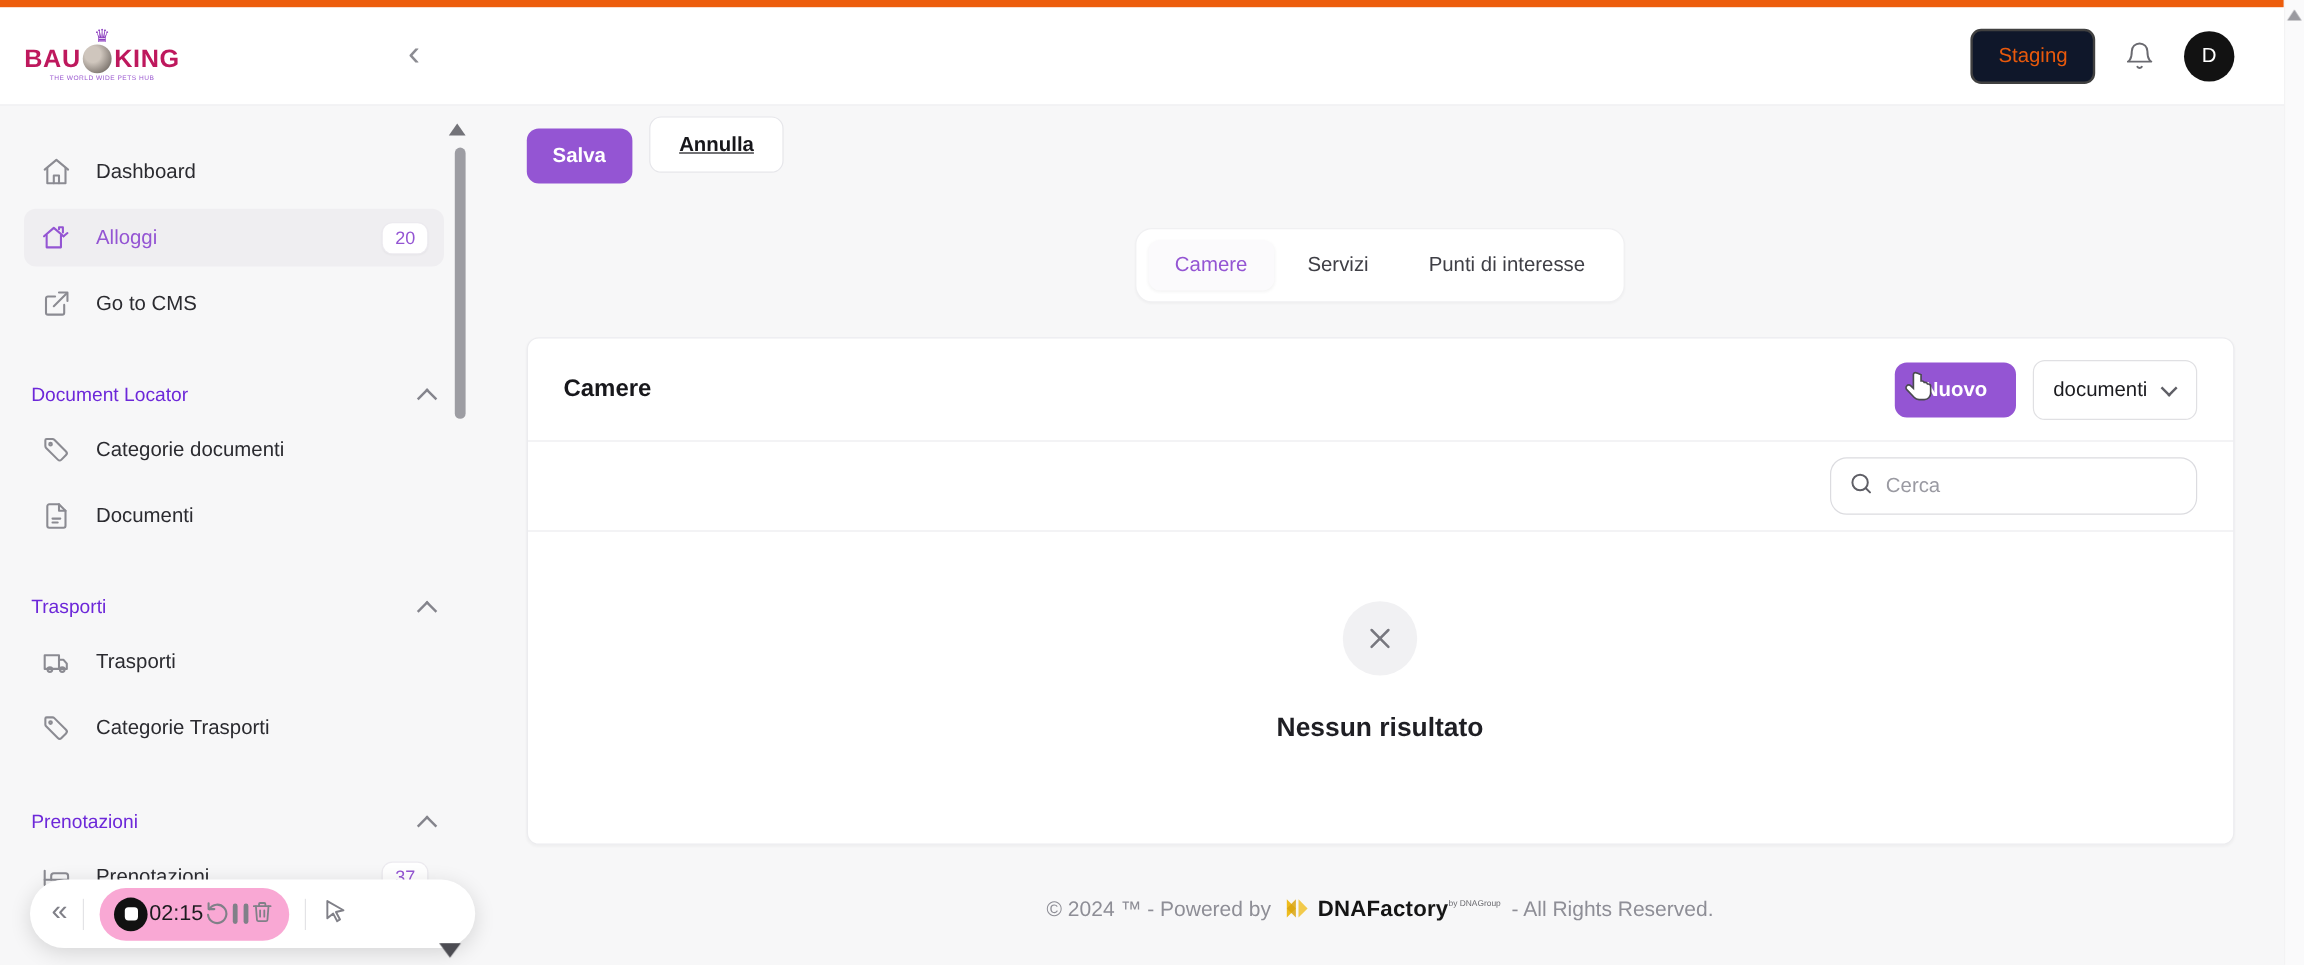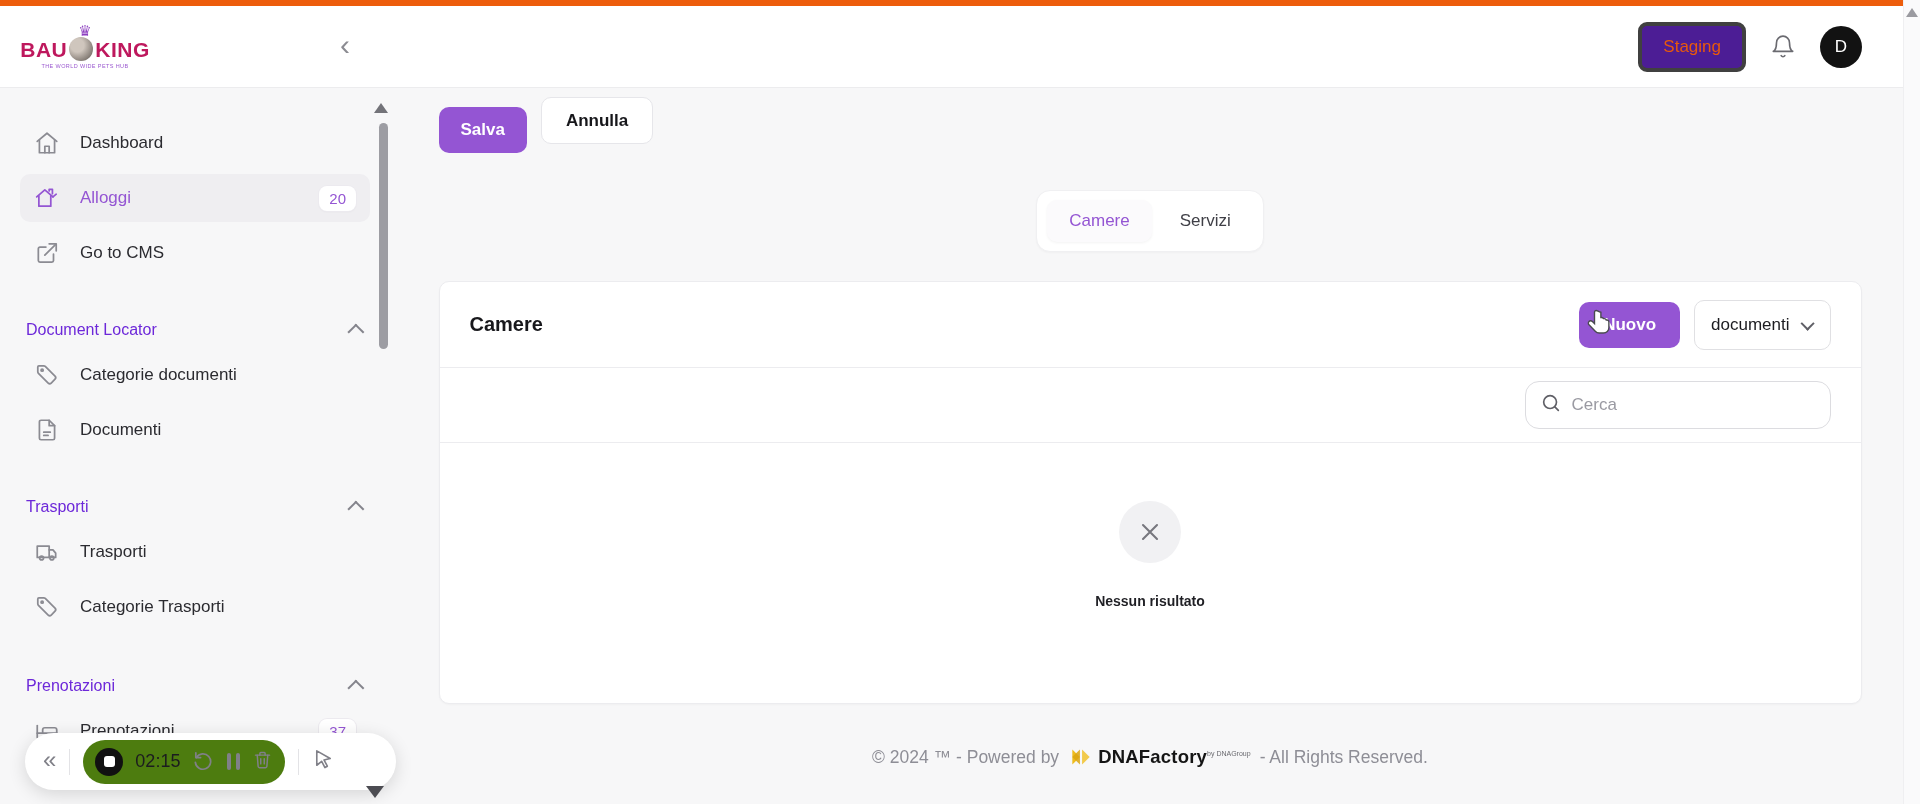--- a/index.html
+++ b/index.html
@@ -13,21 +13,21 @@
   .header { position:fixed; left:0; top:6px; width:1920px; height:82px; background:#ffffff;
     border-bottom:1px solid #ececee; display:flex; align-items:center; padding:0 58px 0 30px; z-index:30; }
   .logo { display:flex; flex-direction:column; align-items:center; width:110px; line-height:1; }
   .logo-crown { color:#8d3fc0; font-size:15px; height:14px; }
   .logo-row { display:flex; align-items:center; gap:2px; font-weight:bold; font-size:21px; color:#be185d; letter-spacing:.5px; }
   .logo-dog { width:24px; height:24px; border-radius:50%;
     background:radial-gradient(circle at 35% 35%, #cfc6bd 0 30%, #8b837c 70%, #4d4844 100%); }
   .logo-tag { font-size:5.5px; color:#9b59d0; margin-top:3px; letter-spacing:.4px; }
   .collapse { position:absolute; left:340px; top:22px; font-size:30px; color:#8c8c92; font-weight:100; }
   .header-right { margin-left:auto; display:flex; align-items:center; gap:24px; }
-  .staging-btn { padding:11px 21px; border:4px solid #404040; background:#4c1d95; color:#e8590c;
+  .staging-btn { padding:11px 21px; border:2px solid #404040; background:#0f172a; color:#e8590c;
     font-size:17px; border-radius:9px; }
   .bell svg { display:block; }
   .avatar { width:42px; height:42px; border-radius:50%; background:#121212; color:#fff;
     display:flex; align-items:center; justify-content:center; font-size:17px; }
 
   
   .content { position:absolute; top:89px; left:0; right:0; bottom:0; display:flex; }
 
   
   .sidebar { width:390px; flex:0 0 390px; position:relative; padding:30px 20px 0 20px; background:#f7f7f8; }
@@ -50,21 +50,21 @@
   .side-scroll-down { position:absolute; right:6px; bottom:6px; width:0; height:0;
     border-left:9px solid transparent; border-right:9px solid transparent; border-top:12px solid #4c4c52; z-index:60; }
 
   
   .main { flex:1; display:flex; flex-direction:column; align-items:center; position:relative; }
   .main-inner { width:1423px; margin-right:10px; display:flex; flex-direction:column; }
   .actions { display:flex; gap:14px; margin-top:8px; }
   .btn-save { background:#9455d3; color:#fff; font-weight:bold; font-size:17px; border:none;
     border-radius:10px; padding:0 22px; height:46px;margin-top:10px; }
   .btn-cancel { background:#fff; color:#17171b; font-weight:600; font-size:17px;
-    border:1px solid #e6e6ea; border-radius:10px; padding:0 24px; height:47px; }
+    border:1px solid #e6e6ea; border-radius:10px; padding:0 24px; height:47px;text-decoration:underline; }
 
   .tabs { align-self:center; margin-top:37px; background:#fff; border:1px solid #f0f0f2;
     border-radius:14px; padding:9px 10px; display:flex; gap:6px; box-shadow:0 1px 2px rgba(0,0,0,.03); }
   .tab { padding:11px 22px; border-radius:10px; font-size:17px; color:#3f3f46; }
   .tab.active { color:#9455d3; background:#fbfafc; box-shadow:0 1px 3px rgba(0,0,0,.05); }
 
   .card { margin-top:29px; background:#fff; border:1px solid #ececef; border-radius:10px;
     height:423px; display:flex; flex-direction:column; box-shadow:0 1px 2px rgba(0,0,0,.03); }
   .card-head { height:86px; display:flex; align-items:center; padding:0 30px; border-bottom:1px solid #ececef; }
   .card-title { font-size:20px; font-weight:bold; color:#18181c; }
@@ -81,38 +81,38 @@
     padding:0 30px; border-bottom:1px solid #ececef; }
   .search-box { width:306px; height:48px; border:1px solid #dcdce0; border-radius:14px;
     display:flex; align-items:center; gap:10px; padding:0 14px; }
   .search-box input { border:none; outline:none; font-size:17px; color:#3a3a40; width:100%;
     font-family:"Liberation Sans", sans-serif; background:transparent; }
   .search-box input::placeholder { color:#9a9aa2; }
 
   .empty { flex:1; display:flex; flex-direction:column; align-items:center; padding-top:58px; }
   .empty-circle { width:62px; height:62px; border-radius:50%; background:#f1f1f3;
     display:flex; align-items:center; justify-content:center; margin-bottom:30px; }
-  .empty-title { font-size:14px; font-weight:bold; color:#1f1f24;text-align:center; }
+  .empty-title { font-size:22px; font-weight:bold; color:#1f1f24;text-align:center; }
   .empty-sub { margin-top:10px; font-size:16.5px; color:#8a8a93; }
 
   .footer { margin-top:40px; display:flex; align-items:center; gap:9px; align-self:center;
     color:#8e8e96; font-size:17.5px; }
   .brand { display:flex; align-items:center; gap:4px; }
   .brand-txt { display:flex; flex-direction:row; line-height:1; }
   .brand-name { font-size:18.5px; font-weight:bold; color:#151515; letter-spacing:.2px; }
   .brand-sub { font-size:7px; color:#6a6a6f; margin-top:2px; }
 
   
   .recorder { position:fixed; left:25px; top:733px; width:371px; height:57px; background:#fff;
     border-radius:29px; box-shadow:0 4px 18px rgba(0,0,0,.14); display:flex; align-items:center;
     padding:0 18px; gap:13px; z-index:55; }
   .rec-chevrons { font-size:24px; color:#808088; margin-top:-3px; }
   .vdiv { width:1px; height:26px; background:#e3e3e6; }
-  .rec-pill { background:#4d7c0f; border-radius:22px; height:44px; display:flex; align-items:center;
-    gap:12px; padding:0 12px; }
+  .rec-pill { background:#f9a8d4; border-radius:22px; height:44px; display:flex; align-items:center;
+    gap:1px; padding:0 12px; }
   .rec-stop { width:28px; height:28px; border-radius:50%; background:#111; display:flex;
     align-items:center; justify-content:center; }
   .rec-stop i { width:11px; height:11px; background:#fff; border-radius:3px; display:block; }
   .rec-timer { font-size:18px; color:#1c1c1f; }
   .icon-gray { color:#808088; }
   .pause-bars { display:flex; gap:5px; }
   .pause-bars i { width:4px; height:17px; background:#808088; border-radius:2px; display:block; }
 
   
   .page-scroll { position:fixed; right:0; top:0; width:17px; height:804px; background:#fafafb;
@@ -266,20 +266,21 @@
     <div class="main-inner">
 
       <div class="actions">
         <button class="btn-save">Salva</button>
         <button class="btn-cancel">Annulla</button>
       </div>
 
       <div class="tabs">
         <div class="tab active">Camere</div>
         <div class="tab">Servizi</div>
+        <div class="tab">Punti di interesse</div>
       </div>
 
       <div class="card">
         <div class="card-head">
           <div class="card-title">Camere</div>
           <div class="card-head-right">
             <button class="btn-new">
               <span>Nuovo</span>
               <svg class="hand-cursor" viewBox="0 0 24 24">
                 <path d="M9 2c-.8 0-1.4.6-1.4 1.4v9.1l-1.7-1.7c-.8-.8-2-.8-2.7 0-.7.7-.7 1.9 0 2.6l5 5.2c.8.9 2 1.4 3.2 1.4h3.4c2.4 0 4.3-1.9 4.3-4.3v-4.5c0-.9-.7-1.6-1.6-1.6h-.5c-.2-.7-.8-1.1-1.5-1.1h-.7c-.2-.5-.8-.9-1.4-.9h-.7V3.4C10.4 2.6 9.8 2 9 2z" fill="#ffffff" stroke="#4a4a50" stroke-width="1.1"></path>

